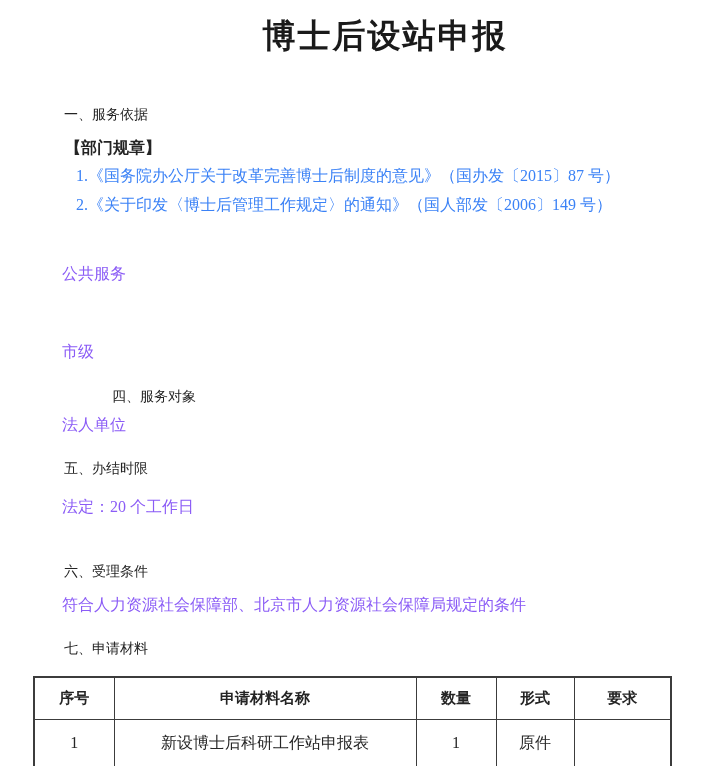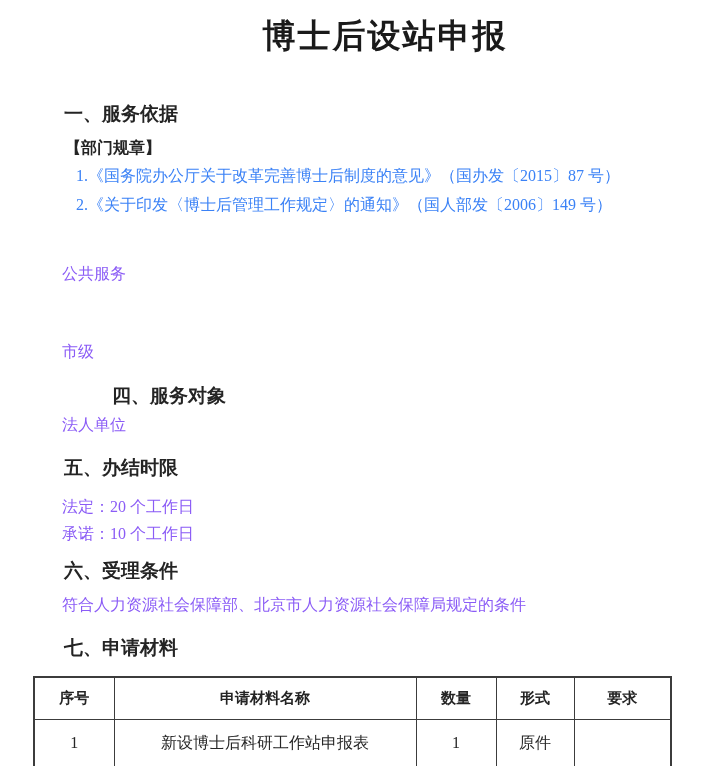--- a/index.html
+++ b/index.html
@@ -28,22 +28,22 @@
     letter-spacing: 2px;
     line-height: 44px;
     color: #1a1a1a;
     white-space: nowrap;
     margin-left: 31px;
   }
   .heading {
     position: absolute;
     left: 64px;
     font-family: "Liberation Sans", "DejaVu Sans", sans-serif;
-    font-size: 19px;
-    font-weight: bold;
+    font-size: 14px;
+    font-weight: normal;
     line-height: 26px;
     color: #242424;
     white-space: nowrap;
   }
   .bracket-line {
     position: absolute;
     left: 65px;
     font-family: "Liberation Sans", "DejaVu Sans", sans-serif;
     font-size: 16px;
     font-weight: bold;
@@ -128,21 +128,20 @@
 
   <div class="body-line p-v2">公共服务</div>
 
   <div class="body-line p-v3">市级</div>
 
   <div class="heading p-h4">四、服务对象</div>
   <div class="body-line p-v4">法人单位</div>
 
   <div class="heading p-h5">五、办结时限</div>
   <div class="body-line p-v5a">法定：20 个工作日</div>
-  <div class="body-line p-v5b">承诺：10 个工作日</div>
 
   <div class="heading p-h6">六、受理条件</div>
   <div class="body-line p-v6">符合人力资源社会保障部、北京市人力资源社会保障局规定的条件</div>
 
   <div class="heading p-h7">七、申请材料</div>
 
   <table class="materials-table">
     <colgroup>
       <col style="width:80px">
       <col style="width:302px">

